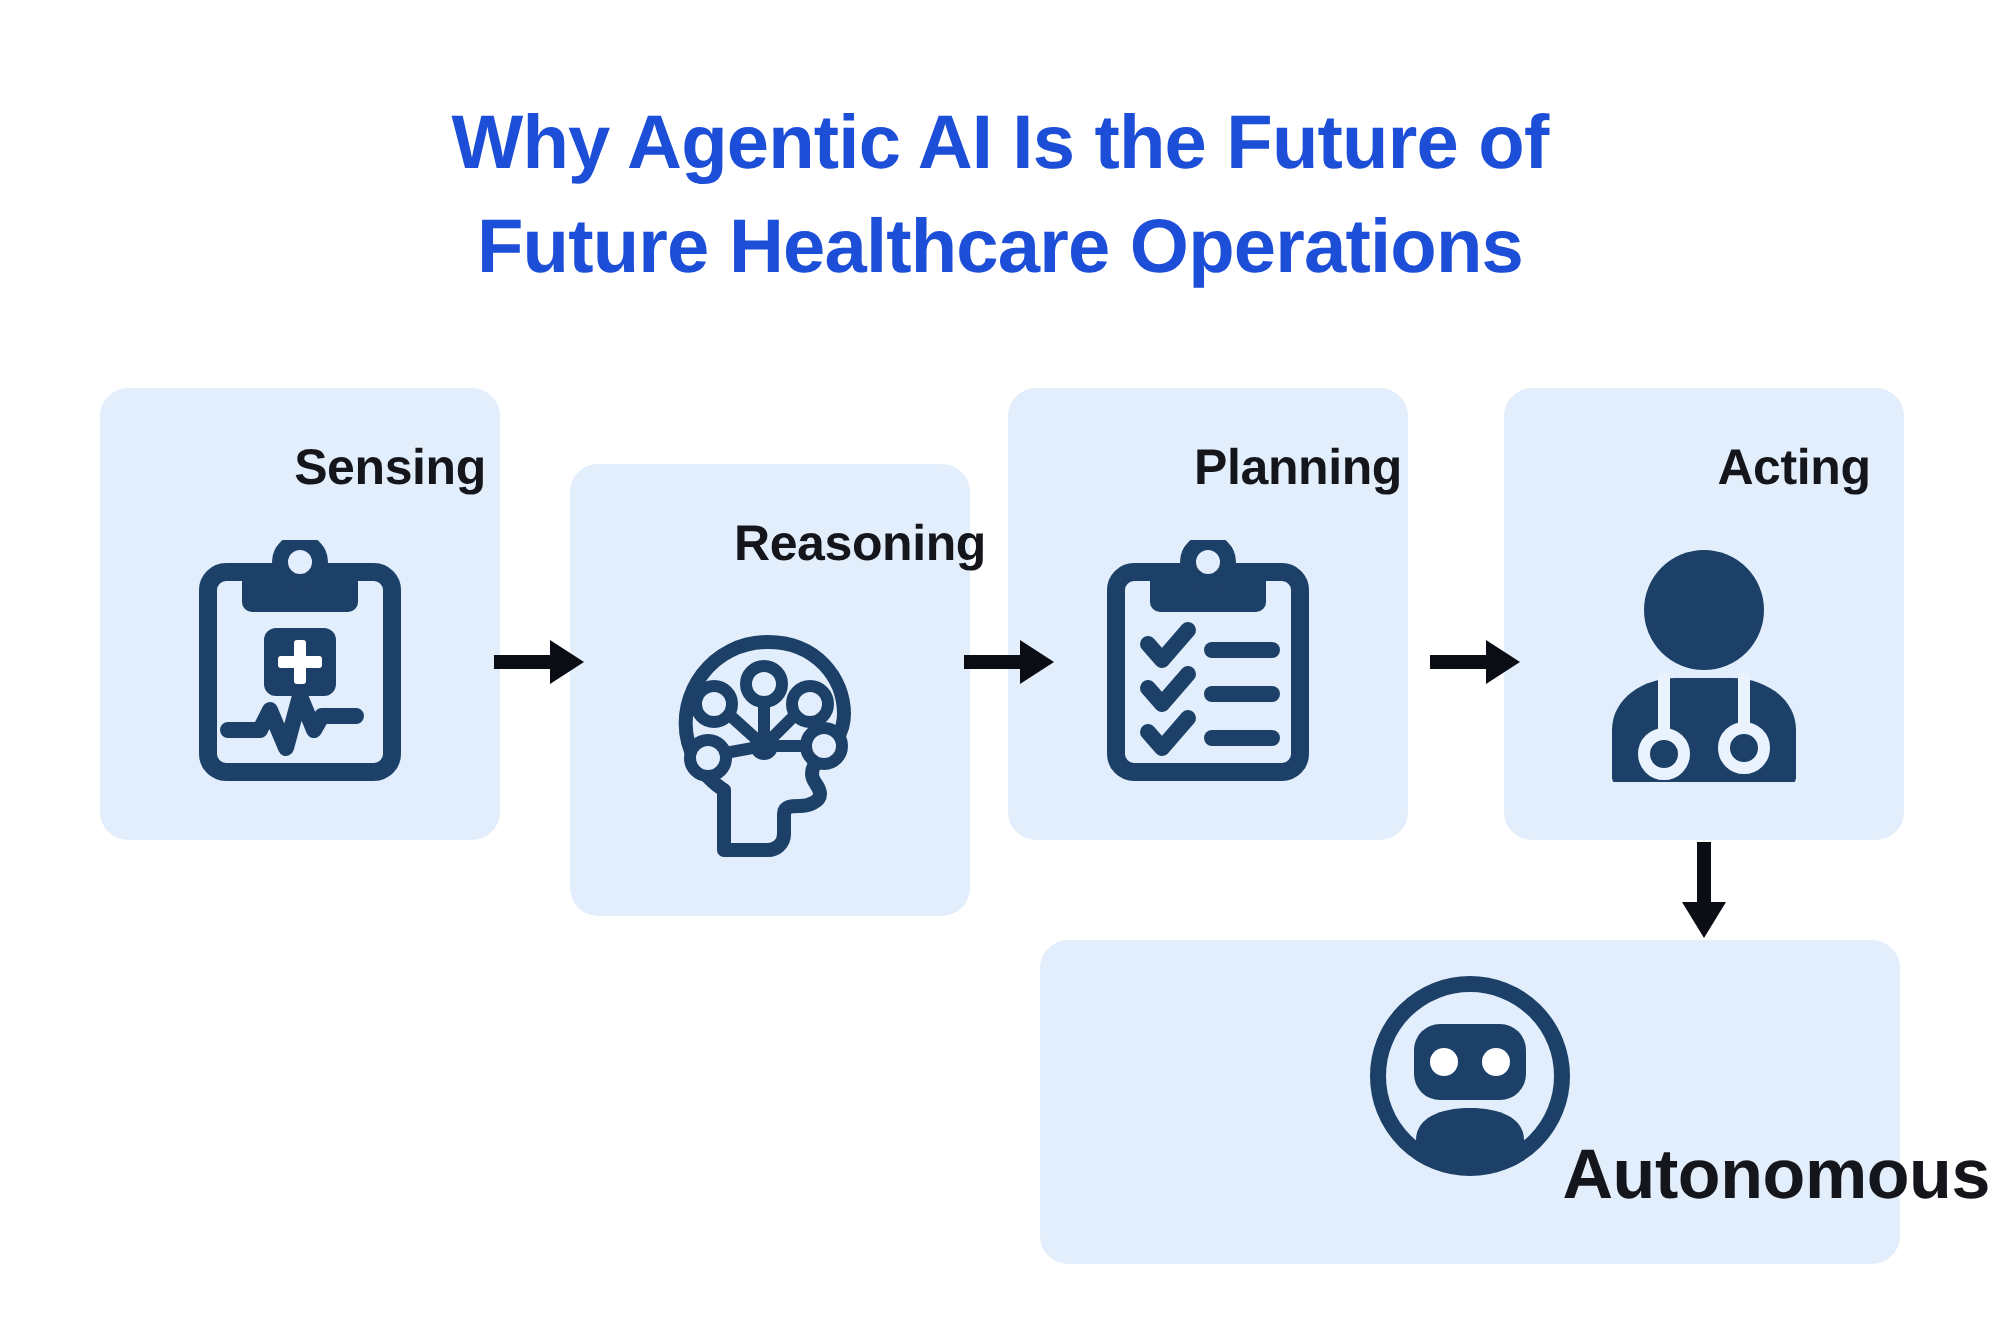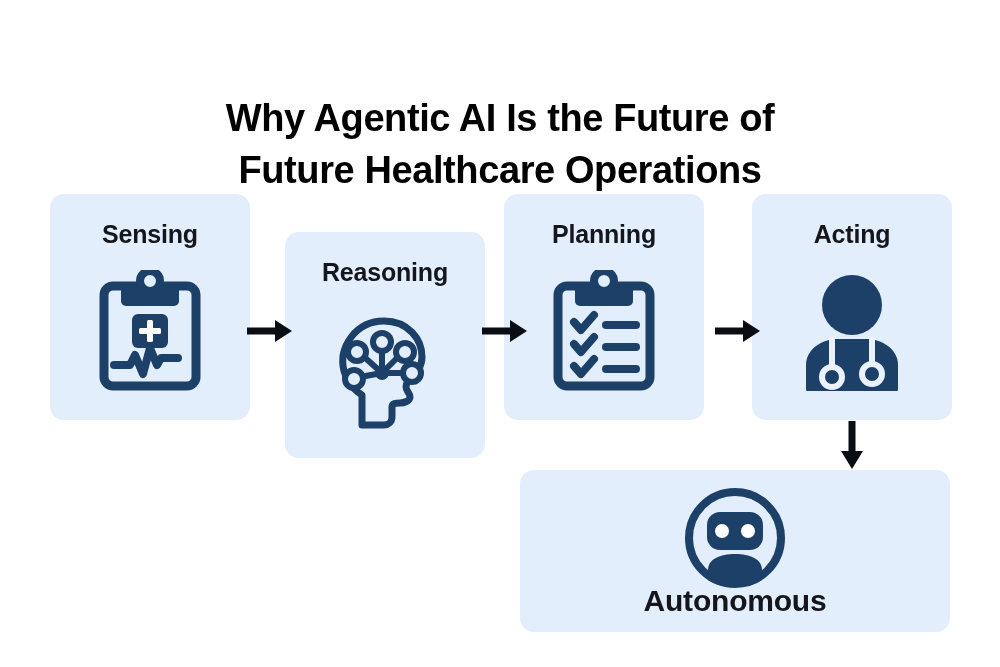--- a/index.html
+++ b/index.html
@@ -19,26 +19,25 @@
     inset: 0;
   }
 
   
   .title {
     position: absolute;
     left: 0;
     top: 46px;
     width: 1000px;
     text-align: center;
-    color: #000000;
+    color: #1d4ed8;
     font-size: 38px;
     font-weight: bold;
     line-height: 52px;
     letter-spacing: -0.4px;
-    margin-top: 46px;
   }
   .title-line { display: block; }
 
   
   .card {
     position: absolute;
     background: #e2eefb;
     border-radius: 14px;
     box-sizing: border-box;
   }
@@ -54,20 +53,21 @@
 
   .card-label {
     position: absolute;
     left: 0;
     width: 100%;
     text-align: center;
     color: #14161b;
     font-size: 25px;
     font-weight: bold;
     letter-spacing: -0.2px;
+    padding-left: 45px;
   }
   .card-top .card-label { top: 26px; }
 
   .card-icon {
     position: absolute;
     left: 0;
     width: 100%;
     top: 74px;
     display: flex;
     justify-content: center;
@@ -84,22 +84,23 @@
   }
   .card-bottom .bot-icon {
     position: absolute;
     left: 0;
     width: 100%;
     top: 16px;
     display: flex;
     justify-content: center;
   }
   .card-bottom .card-label {
-    top: 114px;
-    font-size: 30px;
+    top: 98px;
+    font-size: 35px;
+    text-align: right;
   }
 
   
   .arrow-h {
     position: absolute;
     top: 318px;
     width: 48px;
     height: 26px;
   }
   .arrow-h-1 { left: 246px; }

